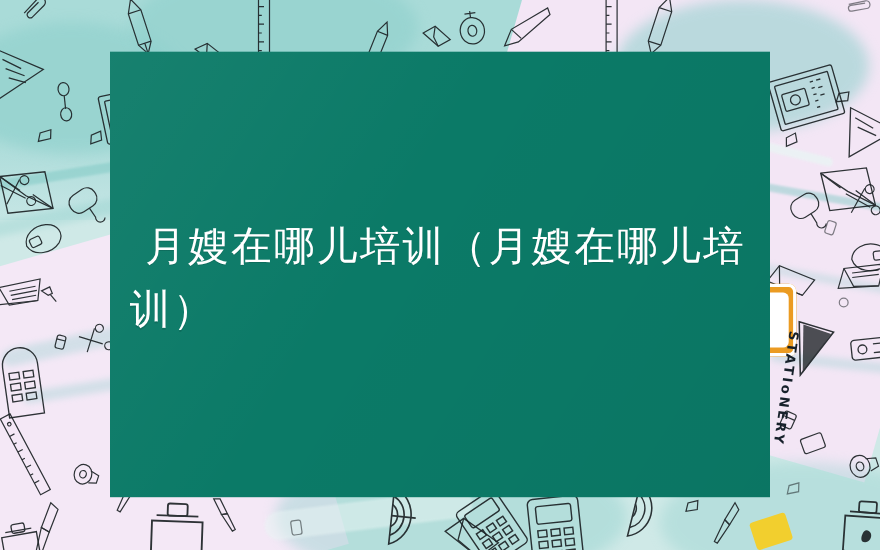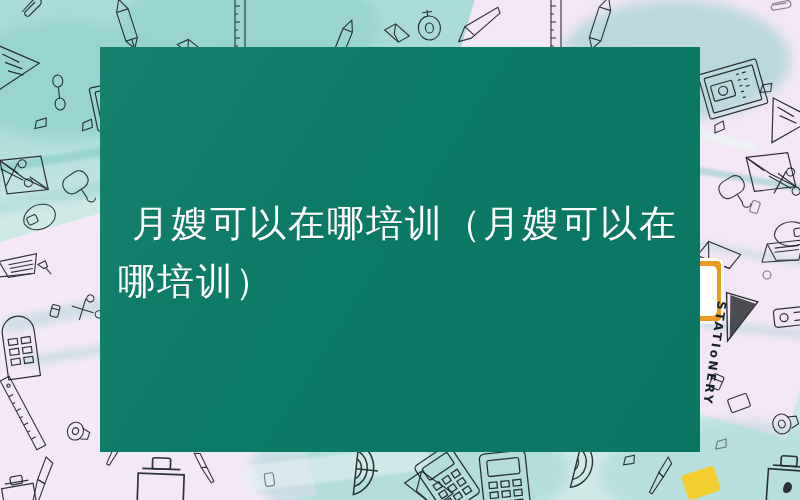--- a/index.html
+++ b/index.html
@@ -716,16 +716,16 @@
     </div>
 
     <div class="orange-tag"></div>
     <div class="yellow-tag"></div>
 
     <div class="wordmark">STATIoNERY</div>
   </div>
 
   <div id="title-card">
     <div class="sheen"></div>
-    <div id="title-text">月嫂可以在哪培训（月嫂可以在哪培训）</div>
+    <div id="title-text">月嫂在哪儿培训（月嫂在哪儿培训）</div>
   </div>
 
 </div>
 
 </body></html>

